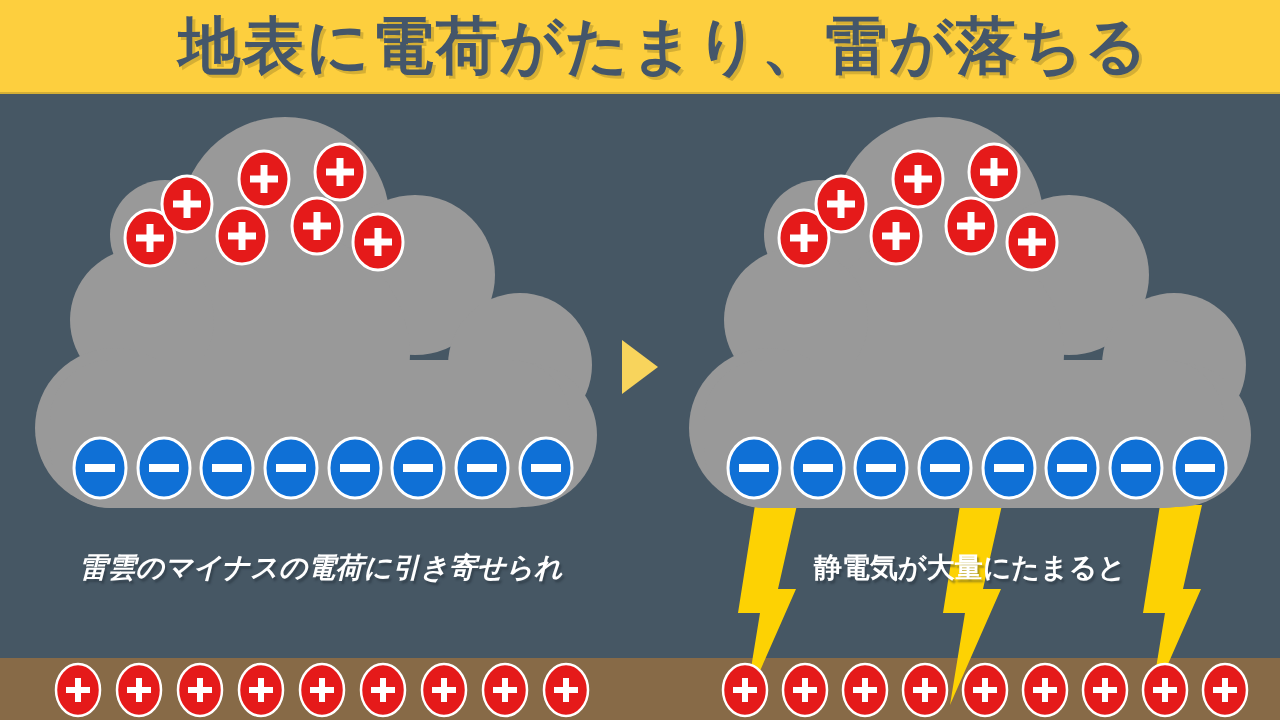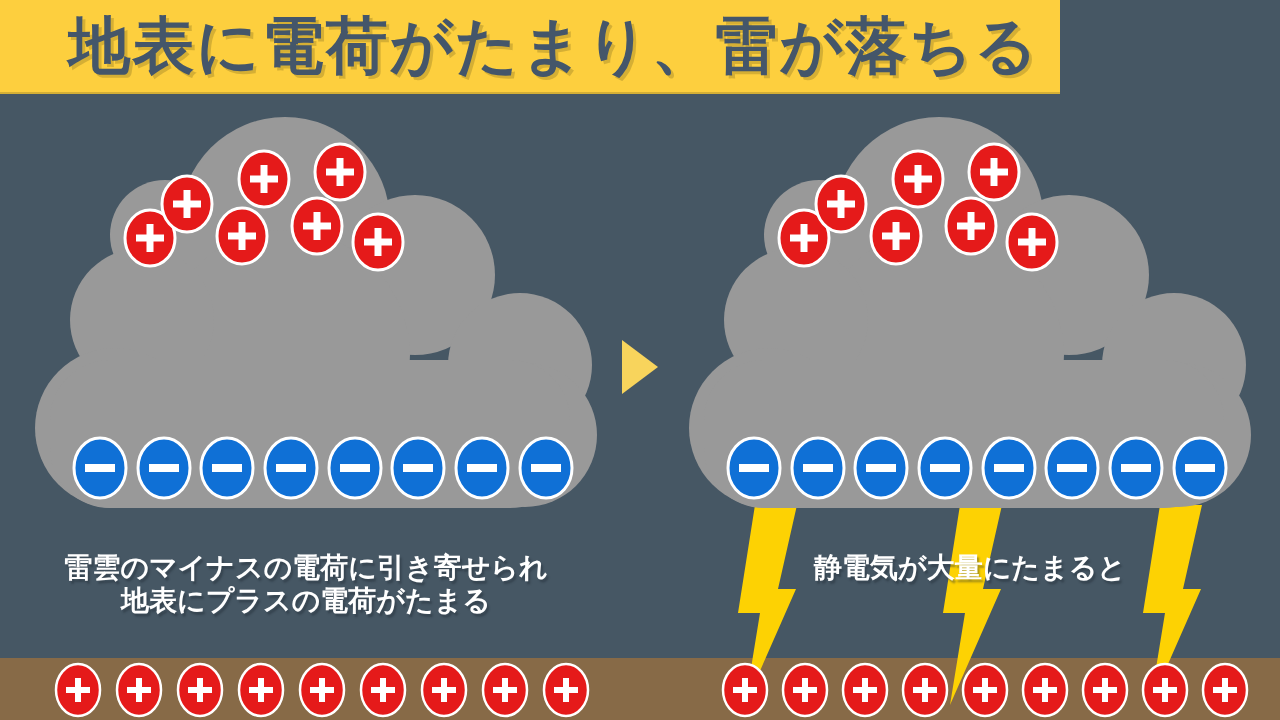--- a/index.html
+++ b/index.html
@@ -2,21 +2,21 @@
 <html><head>
 <meta charset="utf-8">
 <style>
   html,body{margin:0;padding:0;background:#222;}
   .stage{
     position:relative;width:1280px;height:720px;overflow:hidden;
     background:var(--background,#465764);
     font-family:"Liberation Sans",sans-serif;
   }
   .banner{
-    position:absolute;left:0;top:0;width:1060px;height:94px;
+    position:absolute;left:0;top:0;width:1280px;height:94px;
     background:var(--banner,#fdcf3e);
     display:flex;align-items:center;justify-content:center;
     border-bottom:2px solid rgba(90,80,30,0.25);
     box-sizing:border-box;
     padding-left:48px;
   }
   .banner h1{
     margin:0;font-size:62px;font-weight:900;letter-spacing:2px;
     color:var(--title_text,#44566a);
     text-shadow:3px 3px 0 rgba(110,95,30,0.28);
@@ -33,21 +33,21 @@
   .glyph{stroke:#ffffff;stroke-width:7;fill:none;}
   .glyph-sm{stroke:#ffffff;stroke-width:6;fill:none;}
   .glyph-thick{stroke:#ffffff;stroke-width:8;fill:none;}
   .caption{
     position:absolute;top:551px;width:552px;
     text-align:center;color:var(--caption_text,#ffffff);
     font-size:28px;font-weight:700;line-height:33px;
     text-shadow:2px 3px 2px rgba(30,40,50,0.40);
     white-space:nowrap;
   }
-  .caption-left{left:30px;}
+  .caption-left{left:45px;font-style:italic;}
   .caption-right{left:694px;}
 </style>
 </head>
 <body>
 
 <div class="stage" style="--background: #465764; --banner: #fdcf3e; --title_text: #44566a; --cloud: #999999; --positive: #e51a1a; --negative: #0f70d6; --ground: #876a47; --lightning: #fdd203; --arrow: #f8d45c; --caption_text: #ffffff;">
 
   <svg class="scene" width="1280" height="720" viewBox="0 0 1280 720">
     <defs>
       <g id="cplus">
@@ -151,21 +151,20 @@
       <use href="#gplus" x="985" y="690"></use>
       <use href="#gplus" x="1045" y="690"></use>
       <use href="#gplus" x="1105" y="690"></use>
       <use href="#gplus" x="1165" y="690"></use>
       <use href="#gplus" x="1225" y="690"></use>
     </g>
   </svg>
 
   <div class="caption caption-left">
     <div>雷雲のマイナスの電荷に引き寄せられ</div>
-    <div>地表にプラスの電荷がたまる</div>
   </div>
   <div class="caption caption-right">
     <div>静電気が大量にたまると</div>
   </div>
 
   <header class="banner">
     <h1>地表に電荷がたまり、雷が落ちる</h1>
   </header>
 
 </div>

